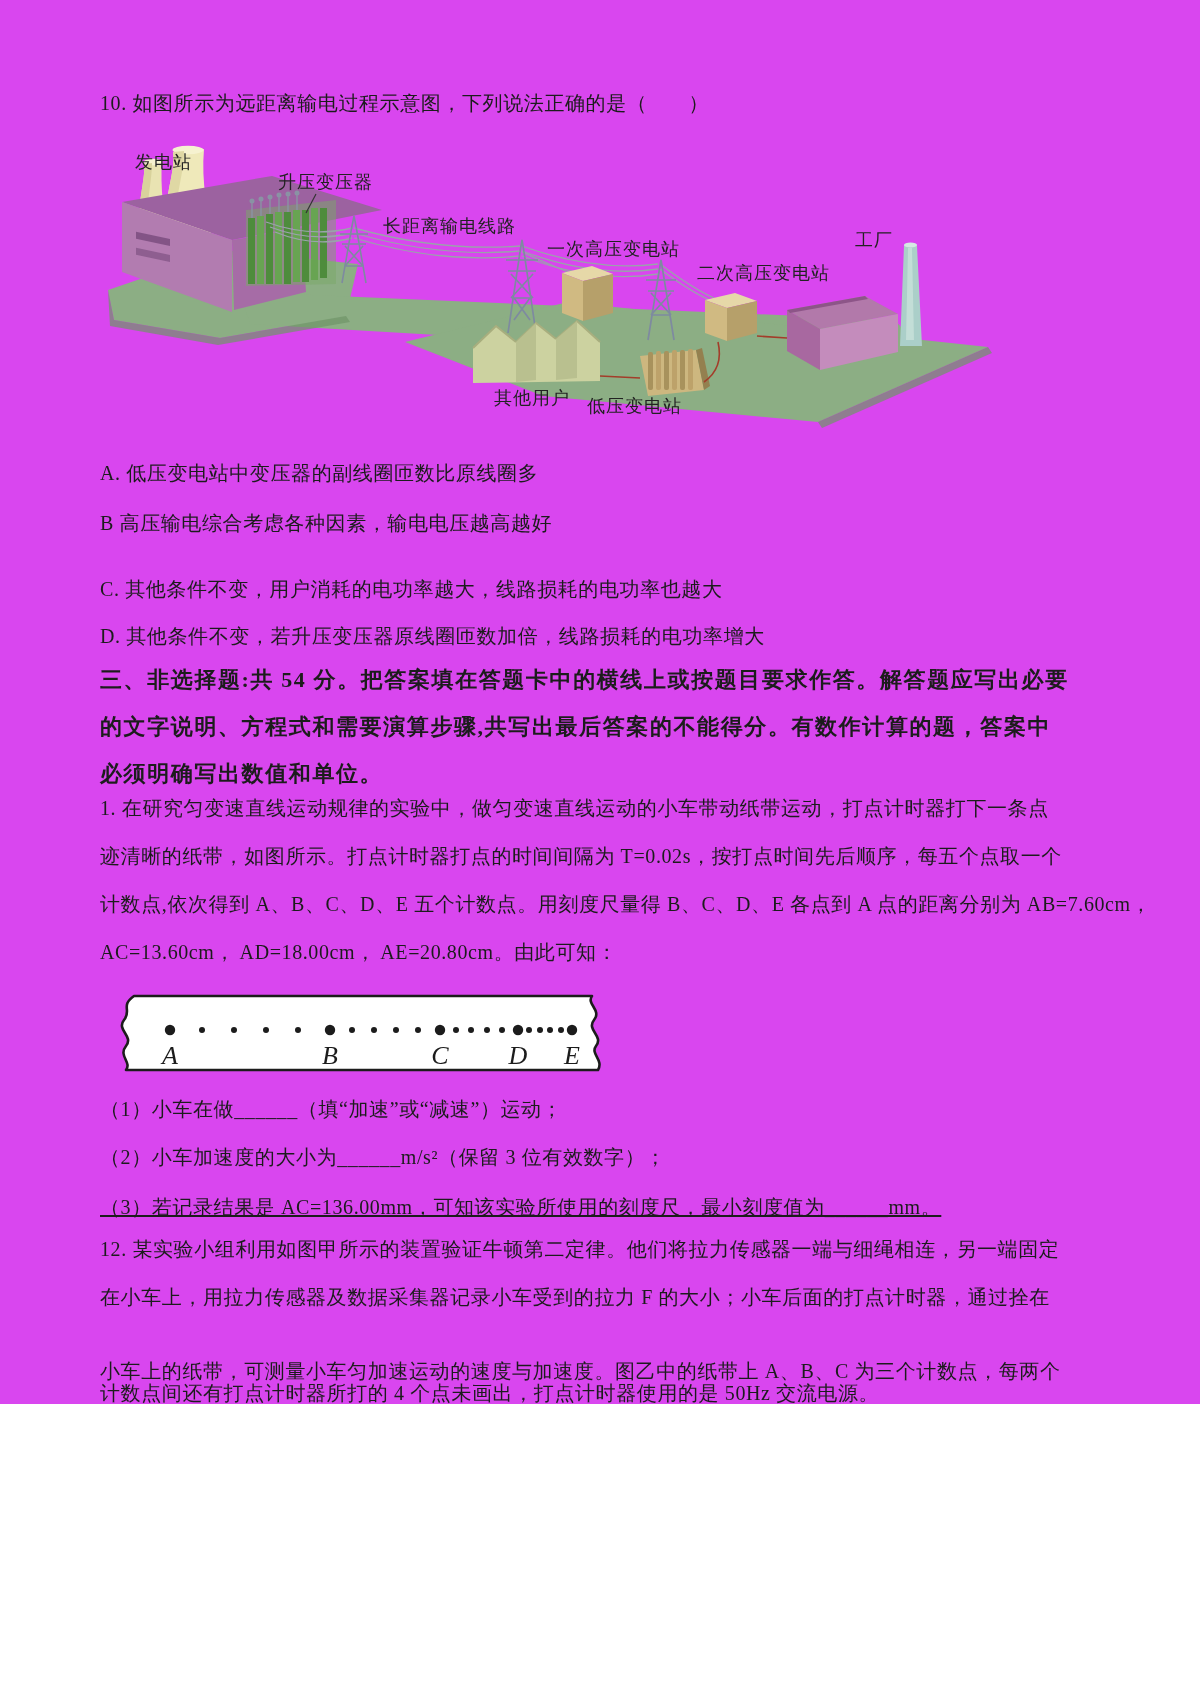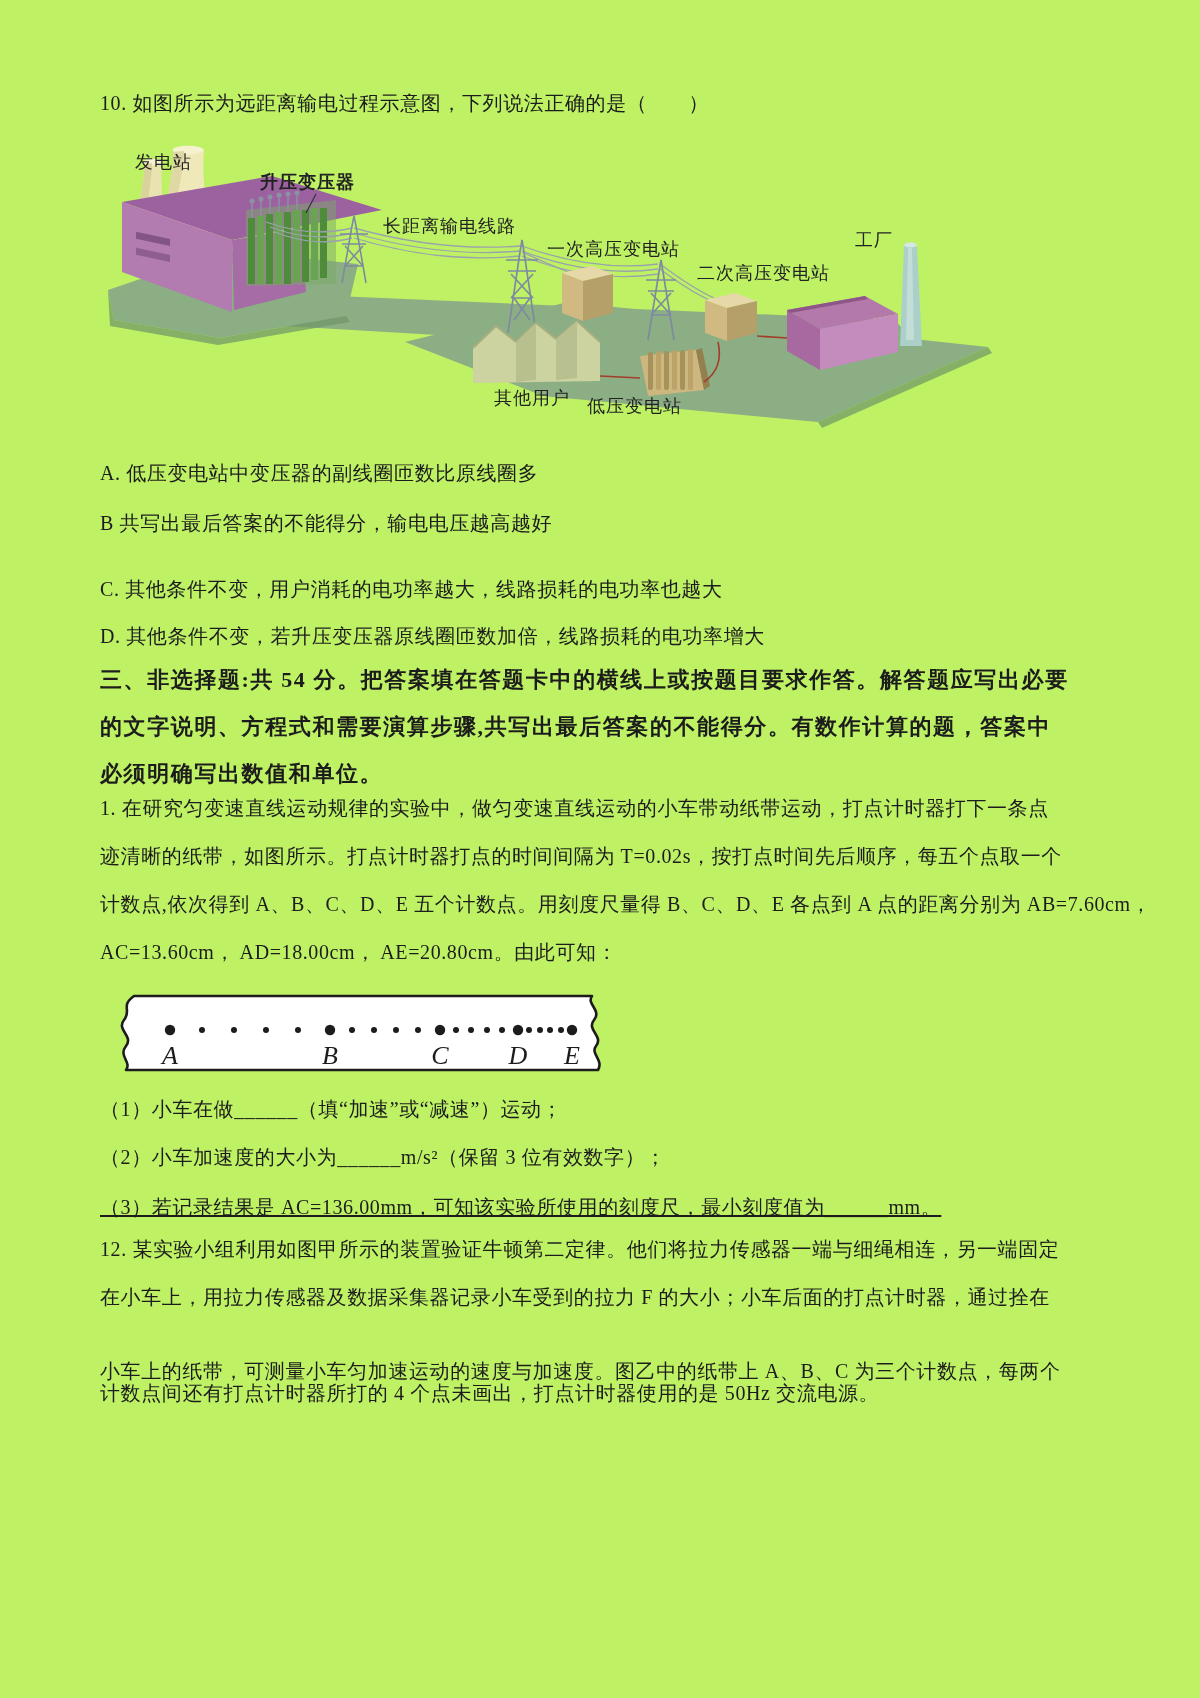--- a/index.html
+++ b/index.html
@@ -1,19 +1,19 @@
 <!DOCTYPE html>
 <html><head>
 <meta charset="utf-8">
 <style>
   html,body{margin:0;padding:0;background:#ffffff;}
   .page{
     position:relative;
-    width:1200px;height:1698px;
-    background:#bef264;
+    width:1200px;height:1404px;
+    background:#d946ef;
     font-family:"Liberation Serif","DejaVu Serif",serif;
     color:#1c1c1c;
     overflow:hidden;
   }
   .line{
     position:absolute;
     white-space:nowrap;
     font-size:20px;
     letter-spacing:0.6px;
   }
@@ -186,31 +186,31 @@
       </g>
 
       <g stroke="#a33d2a" stroke-width="1.6" fill="none">
         <path d="M500,236 L540,238"></path>
         <path d="M604,242 Q624,228 618,202"></path>
         <path d="M657,196 L687,198"></path>
       </g>
     </svg>
 
     <div class="dlabel" style="left:35px;top:10px;">发电站</div>
-    <div class="dlabel" style="left:160px;top:30px;font-weight:bold;">升压变压器</div>
+    <div class="dlabel" style="left:178px;top:30px;">升压变压器</div>
     <div class="dlabel" style="left:283px;top:74px;">长距离输电线路</div>
     <div class="dlabel" style="left:447px;top:97px;">一次高压变电站</div>
     <div class="dlabel" style="left:597px;top:121px;">二次高压变电站</div>
     <div class="dlabel" style="left:755px;top:88px;">工厂</div>
     <div class="dlabel" style="left:348px;top:246px;margin-left:46px;">其他用户</div>
     <div class="dlabel" style="left:487px;top:254px;">低压变电站</div>
   </div>
 
   <div class="line option" style="left:100px;top:460px;">A. 低压变电站中变压器的副线圈匝数比原线圈多</div>
-  <div class="line option" style="left:100px;top:510px;">B  共写出最后答案的不能得分，输电电压越高越好</div>
+  <div class="line option" style="left:100px;top:510px;">B  高压输电综合考虑各种因素，输电电压越高越好</div>
   <div class="line option" style="left:100px;top:576px;">C. 其他条件不变，用户消耗的电功率越大，线路损耗的电功率也越大</div>
   <div class="line option" style="left:100px;top:623px;">D. 其他条件不变，若升压变压器原线圈匝数加倍，线路损耗的电功率增大</div>
 
   <div class="line sechdr" style="left:100px;top:665px;">三、非选择题:共 54 分。把答案填在答题卡中的横线上或按题目要求作答。解答题应写出必要</div>
   <div class="line sechdr" style="left:100px;top:712px;">的文字说明、方程式和需要演算步骤,共写出最后答案的不能得分。有数作计算的题，答案中</div>
   <div class="line sechdr" style="left:100px;top:759px;">必须明确写出数值和单位。</div>
 
   <div class="line" style="left:100px;top:795px;">1. 在研究匀变速直线运动规律的实验中，做匀变速直线运动的小车带动纸带运动，打点计时器打下一条点</div>
   <div class="line" style="left:100px;top:843px;">迹清晰的纸带，如图所示。打点计时器打点的时间间隔为 T=0.02s，按打点时间先后顺序，每五个点取一个</div>
   <div class="line" style="left:100px;top:891px;">计数点,依次得到 A、B、C、D、E 五个计数点。用刻度尺量得 B、C、D、E 各点到 A 点的距离分别为 AB=7.60cm，</div>

